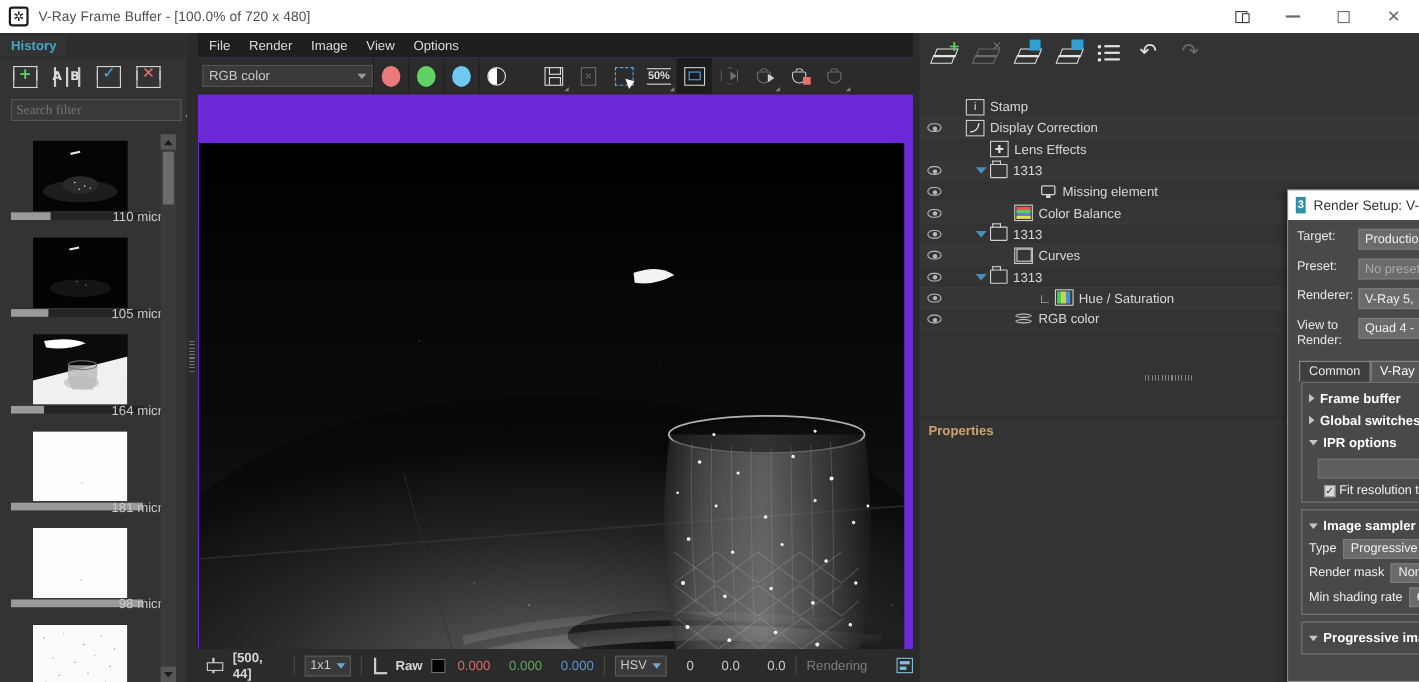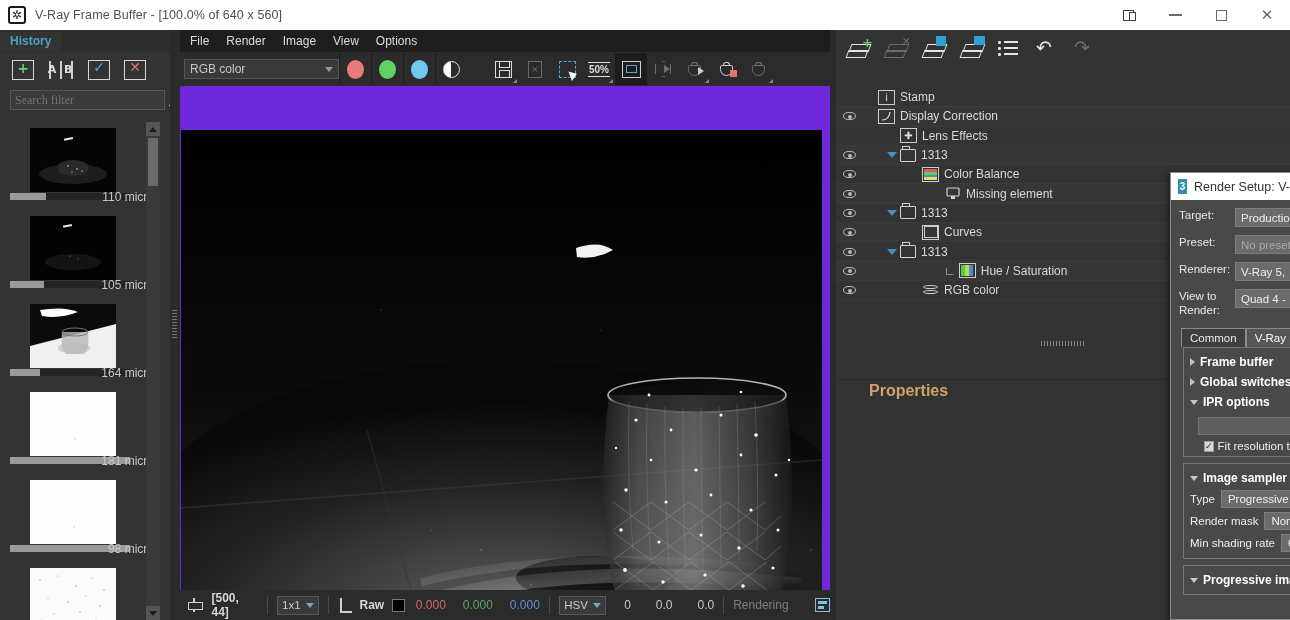--- a/index.html
+++ b/index.html
@@ -194,21 +194,21 @@
   }
   .eye i:after { content: ""; position: absolute; left: 4px; top: 1.5px; width: 4px; height: 4px; border-radius: 50%; background: #b9b9b9; }
   .tw { width: 16px; display: flex; align-items: center; justify-content: center; }
   .tw i { width: 0; height: 0; border-left: 5px solid transparent; border-right: 5px solid transparent; border-top: 6px solid #4a8fb5; }
   .lay-ico { width: 17px; height: 15px; margin-right: 5px; display: inline-flex; align-items: center; justify-content: center; border: 1.3px solid #cfcfcf; font-size: 10px; color: #e0e0e0; flex: none; }
   .lay-ico.noborder { border: none; }
   .lay-name { font-size: 12px; color: #d8d8d8; white-space: nowrap; }
   .lay-grip { position: absolute; left: 0; right: 0; height: 7px; display: flex; align-items: center; justify-content: center; }
   .lay-grip i { width: 44px; height: 5px; background: repeating-linear-gradient(90deg,#888 0 1px, transparent 1px 3px); }
   .props-bar { height: 22px; background: #333; display: flex; align-items: center; padding-left: 8px; border-top: 1px solid #2a2a2a; }
-  .props-bar span { font-size: 16px; color: #cfa46a; font-weight: bold; margin-left: 25px; }
+  .props-bar span { font-size: 12px; color: #cfa46a; font-weight: bold; }
 
   .ico-folder { width: 16px; height: 13px; border: 1.5px solid #d2d2d2; border-radius: 1px; position: relative; flex:none; margin-right:5px; }
   .ico-folder:before { content:""; position:absolute; left:1px; top:-4px; width:6px; height:3px; border:1.5px solid #d2d2d2; border-bottom:none; }
   .grad-bar { width: 13px; height: 11px; background: linear-gradient(#e05a5a 0 25%, #5ad05a 25% 50%, #5a7fe0 50% 75%, #e0e05a 75% 100%); }
   .hs-bars { width: 12px; height: 11px; background: linear-gradient(90deg,#4ad04a 0 33%, #d0d04a 33% 66%, #4a8fd0 66% 100%); }
   .curve-ico { width: 14px; height: 12px; border: 1.3px solid #cfcfcf; position: relative; overflow: hidden; }
   .curve-ico:after { content:""; position:absolute; left:-2px; bottom:-4px; width:16px; height:16px; border: 1.4px solid #e0706a; border-radius: 50%; border-color: transparent #e0706a #e0706a transparent; }
   .dn-ico { width: 13px; height: 12px; border: 1.3px solid #cfcfcf; background: linear-gradient(90deg,#2b2b2b 0 50%, #cfcfcf 50% 100%); }
   .src-ico { width: 14px; height: 12px; position: relative; }
   .src-ico i { position: absolute; left: 0; width: 14px; height: 4px; background: #4a8fb5; transform: skewX(-25deg); border: 1px solid #9cd; }
@@ -242,21 +242,21 @@
   .rs-kv .k { font-size: 11.5px; color: #efefef; white-space: nowrap; }
   .rs-kv .v { height: 18px; background: #6b6b6b; border: 1px solid #7d7d7d; color: #f0f0f0; font-size: 11.5px; display: flex; align-items: center; padding: 0 6px; white-space: nowrap; }
 </style>
 </head>
 <body>
 
 <div id="app">
 
   <div class="titlebar">
     <div class="title-logo">✲</div>
-    <div class="title-text">V-Ray Frame Buffer - [100.0% of 640 x 560]</div>
+    <div class="title-text">V-Ray Frame Buffer - [100.0% of 720 x 480]</div>
     <div class="title-btns">
       <div class="title-btn">
           <div class="tb-ico-monitor"></div>
         </div>
       <div class="title-btn">
           <div class="tb-min"></div>
         </div>
       <div class="title-btn">
           <div class="tb-max"></div>
         </div>
@@ -697,38 +697,38 @@
           <span class="tw">
             <i></i>
           </span>
           <span class="ico-folder"></span>
           <span class="lay-name">1313</span>
         </div>
         <div class="lay-row">
           <span class="eye">
             <i></i>
           </span>
-          <span style="width:60px"></span>
-          <span class="lay-ico">
-            <span class="grad-bar"></span>
-          </span>
-          <span class="lay-name">Color Balance</span>
-        </div>
-        <div class="lay-row">
-          <span class="eye">
-            <i></i>
-          </span>
           <span style="width:82px"></span>
           <span class="lay-ico noborder">
             <svg width="14" height="13">
               <rect x="1" y="1" width="12" height="8" rx="1" fill="none" stroke="#d2d2d2" stroke-width="1.2"></rect>
               <rect x="5" y="9" width="4" height="3" fill="#d2d2d2"></rect>
             </svg>
           </span>
           <span class="lay-name">Missing element</span>
+        </div>
+        <div class="lay-row">
+          <span class="eye">
+            <i></i>
+          </span>
+          <span style="width:60px"></span>
+          <span class="lay-ico">
+            <span class="grad-bar"></span>
+          </span>
+          <span class="lay-name">Color Balance</span>
         </div>
         <div class="lay-row">
           <span class="eye">
             <i></i>
           </span>
           <span style="width:22px"></span>
           <span class="tw">
             <i></i>
           </span>
           <span class="ico-folder"></span>

